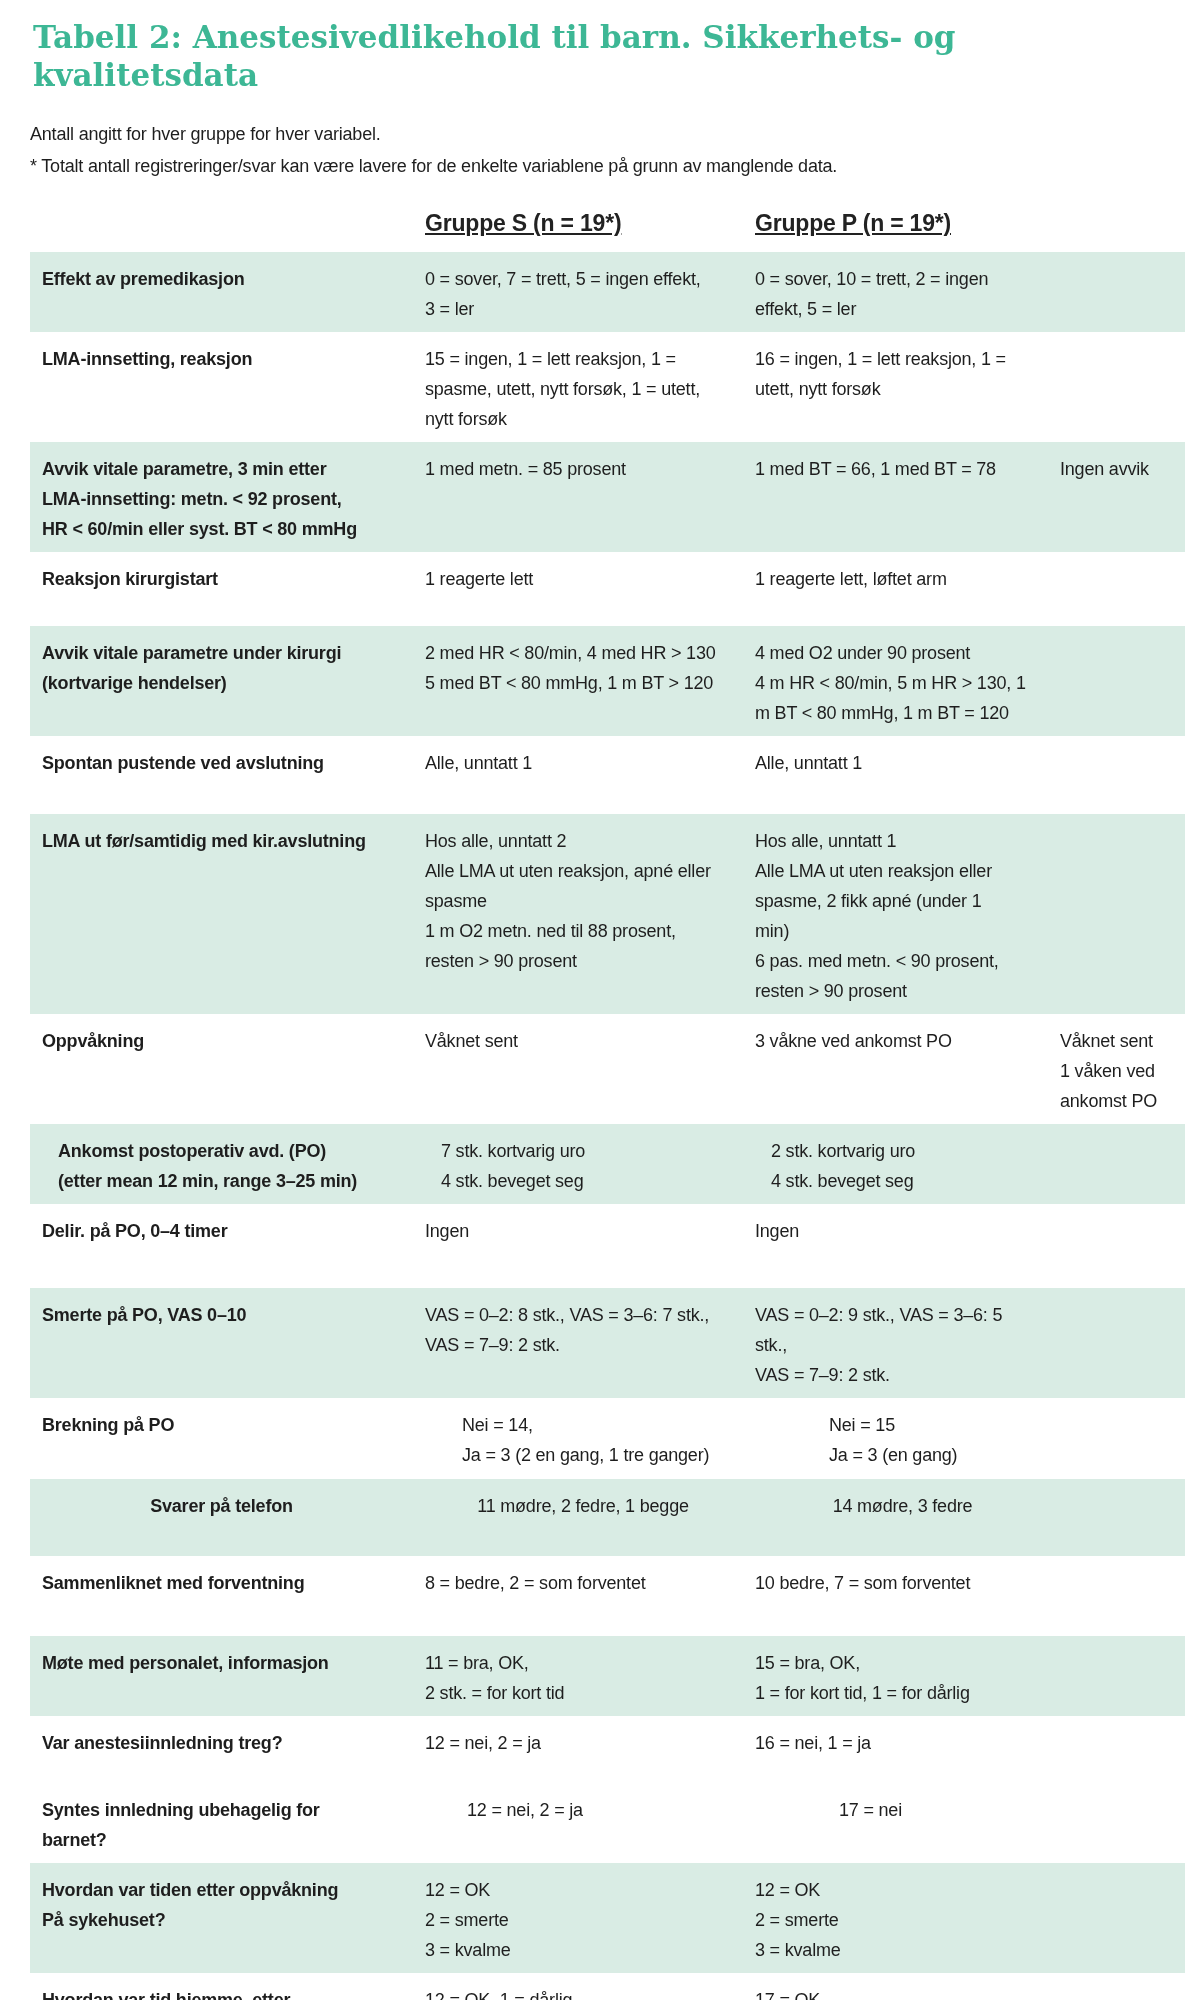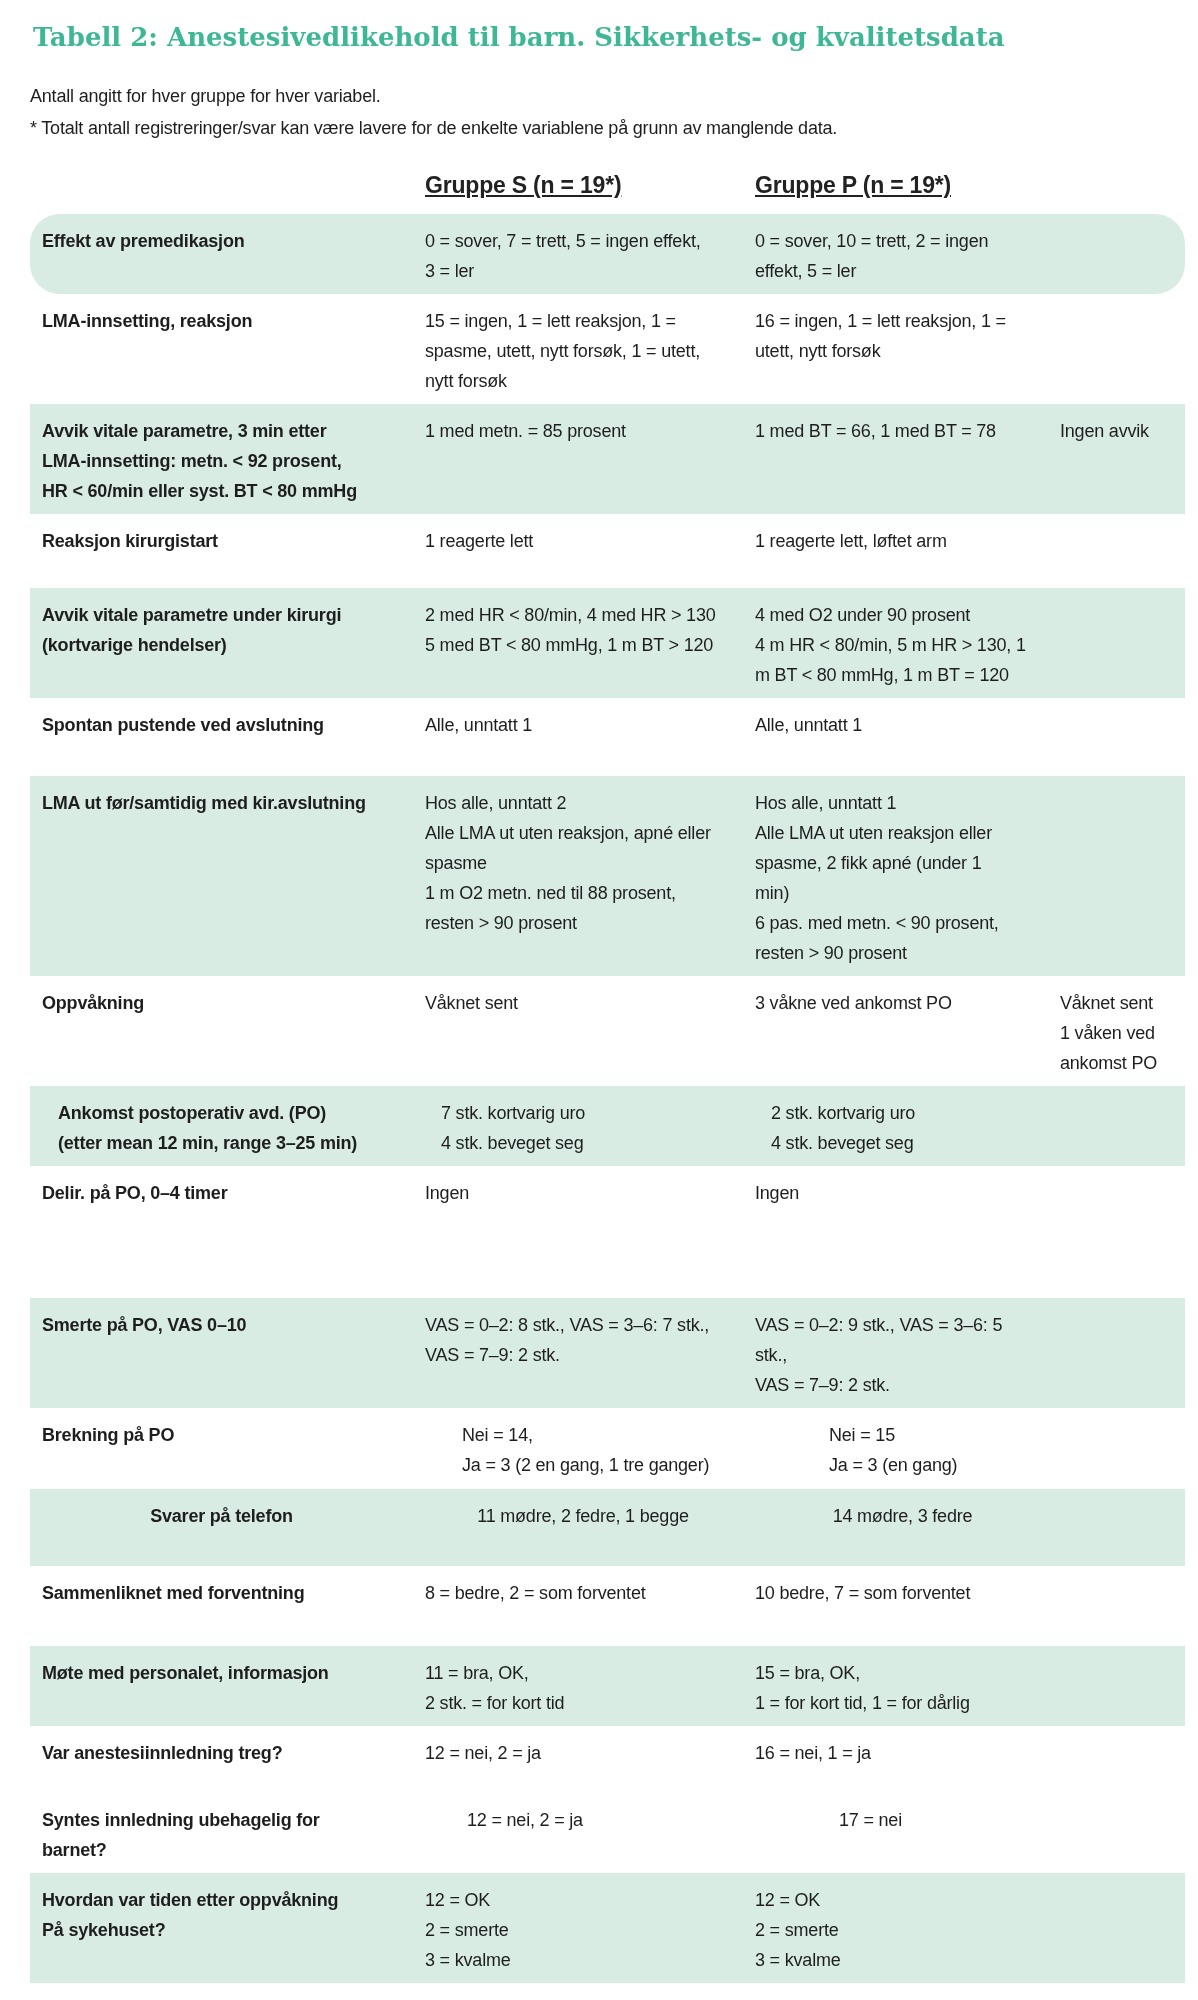--- a/index.html
+++ b/index.html
@@ -8,21 +8,21 @@
     width: 1198px;
     min-height: 2000px;
     font-family: "Liberation Sans", sans-serif;
     color: var(--text, #222222);
   }
   .page { padding: 18px 13px 10px 30px; }
 
   .title {
     font-family: "DejaVu Serif", serif;
     font-weight: bold;
-    font-size: 26px;
+    font-size: 31px;
     line-height: 38px;
     color: var(--accent, #3db795);
     margin-left: 3px;
   }
 
   .notes { margin-top: 24px; }
   .note {
     font-size: 18px;
     line-height: 32px;
     letter-spacing: -0.2px;
@@ -53,31 +53,31 @@
     letter-spacing: -0.2px;
     white-space: pre-line;
     color: #1e1e1e;
   }
   .cell.label { font-weight: bold; padding-left: 12px; padding-right: 24px; }
   .cell.s { padding-right: 14px; }
   .cell.p { padding-right: 10px; }
   .cell.x { padding-right: 6px; }
 
   
-  #rows .row:nth-child(1)  { min-height: 80px; border-radius: 30px; }
+  #rows .row:nth-child(1)  { min-height: 80px; }
   #rows .row:nth-child(2)  { min-height: 105px; }
   #rows .row:nth-child(3)  { min-height: 110px; }
   #rows .row:nth-child(4)  { min-height: 74px; }
   #rows .row:nth-child(5)  { min-height: 106px; }
   #rows .row:nth-child(6)  { min-height: 78px; }
   #rows .row:nth-child(7)  { min-height: 197px; }
   #rows .row:nth-child(8)  { min-height: 103px; }
   #rows .row:nth-child(9)  { min-height: 79px; padding-left: 16px; }
   #rows .row:nth-child(10) { min-height: 84px; }
-  #rows .row:nth-child(11) { min-height: 105px; margin-top: 48px; }
+  #rows .row:nth-child(11) { min-height: 105px; }
   #rows .row:nth-child(12) { min-height: 81px; gap: 37px; }
   #rows .row:nth-child(13) { min-height: 77px; text-align: center; }
   #rows .row:nth-child(14) { min-height: 80px; }
   #rows .row:nth-child(15) { min-height: 78px; }
   #rows .row:nth-child(16) { min-height: 67px; }
   #rows .row:nth-child(17) { min-height: 68px; gap: 42px; }
   #rows .row:nth-child(18) { min-height: 102px; }
   #rows .row:nth-child(19) { min-height: 75px; }
   #rows .row:nth-child(20) { min-height: 50px; }
 </style>

